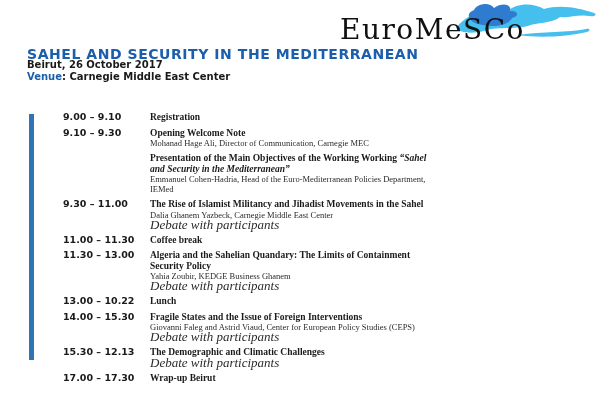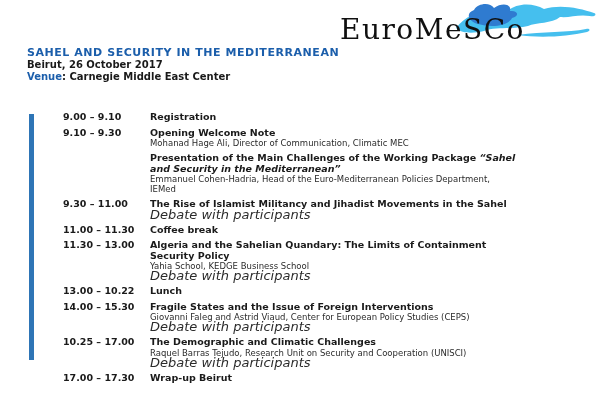--- a/index.html
+++ b/index.html
@@ -19,21 +19,21 @@
   .logo-text {
     position: absolute; left: 4px; top: 13px; z-index: 2;
     font-family: "DejaVu Serif", serif;
     font-size: 28px; letter-spacing: 1.5px; color: #101010;
     white-space: nowrap;
   }
 
   
   .doc-title {
     position: absolute; left: 27px; top: 46px;
-    font-size: 11px; font-weight: bold; letter-spacing: 0.55px;
+    font-size: 14px; font-weight: bold; letter-spacing: 0.55px;
     color: var(--title-blue, #1B5EAB); white-space: nowrap;
   }
   .doc-date {
     position: absolute; left: 27px; top: 59px;
     font-size: 10px; font-weight: bold; color: #1a1a1a;
   }
   .venue-line {
     position: absolute; left: 27px; top: 71px;
     font-size: 10px; font-weight: bold; white-space: nowrap;
   }
@@ -48,21 +48,21 @@
   }
 
   
   .agenda { position: absolute; left: 63px; top: 112px; width: 520px; }
   .row { display: flex; margin-bottom: 5px; }
   .time {
     width: 87px; flex-shrink: 0;
     font-size: 9.5px; font-weight: bold; line-height: 10.5px;
     white-space: nowrap;
   }
-  .content { width: 426px; }
+  .content { width: 426px; font-family: Liberation Serif, serif; }
   .title {
     font-size: 9.5px; font-weight: bold; line-height: 10.5px;
     white-space: pre-line;
   }
   .t-em { font-style: italic; }
   .speaker {
     font-size: 8.5px; line-height: 10px; color: #2b2b2b;
     white-space: pre-line;
   }
   .debate {
@@ -97,58 +97,59 @@
       <div class="content">
         <div class="title"><span class="t-main">Registration</span></div>
 
       </div>
     </div>
 
     <div class="row">
       <div class="time">9.10 – 9.30</div>
       <div class="content">
         <div class="title"><span class="t-main">Opening Welcome Note</span></div>
-        <div class="speaker">Mohanad Hage Ali, Director of Communication, Climatic MEC</div>
+        <div class="speaker">Mohanad Hage Ali, Director of Communication, Carnegie MEC</div>
 
       </div>
     </div>
 
     <div class="row">
       <div class="time"></div>
       <div class="content">
-        <div class="title"><span class="t-main">Presentation of the Main Challenges of the Working Package </span><span class="t-em">“Sahel
+        <div class="title"><span class="t-main">Presentation of the Main Objectives of the Working Working </span><span class="t-em">“Sahel
 and Security in the Mediterranean”</span></div>
         <div class="speaker">Emmanuel Cohen-Hadria, Head of the Euro-Mediterranean Policies Department,
 IEMed</div>
 
       </div>
     </div>
 
     <div class="row">
       <div class="time">9.30 – 11.00</div>
       <div class="content">
         <div class="title"><span class="t-main">The Rise of Islamist Militancy and Jihadist Movements in the Sahel</span></div>
+        <div class="speaker">Dalia Ghanem Yazbeck, Carnegie Middle East Center</div>
         <div class="debate">Debate with participants</div>
       </div>
     </div>
 
     <div class="row">
       <div class="time">11.00 – 11.30</div>
       <div class="content">
         <div class="title"><span class="t-main">Coffee break</span></div>
 
       </div>
     </div>
 
     <div class="row">
       <div class="time">11.30 – 13.00</div>
       <div class="content">
         <div class="title"><span class="t-main">Algeria and the Sahelian Quandary: The Limits of Containment
 Security Policy</span></div>
-        <div class="speaker">Yahia School, KEDGE Business School</div>
+        <div class="speaker">Yahia Zoubir, KEDGE Business Ghanem</div>
         <div class="debate">Debate with participants</div>
       </div>
     </div>
 
     <div class="row">
       <div class="time">13.00 – 10.22</div>
       <div class="content">
         <div class="title"><span class="t-main">Lunch</span></div>
 
       </div>
@@ -157,24 +158,23 @@
     <div class="row">
       <div class="time">14.00 – 15.30</div>
       <div class="content">
         <div class="title"><span class="t-main">Fragile States and the Issue of Foreign Interventions</span></div>
         <div class="speaker">Giovanni Faleg and Astrid Viaud, Center for European Policy Studies (CEPS)</div>
         <div class="debate">Debate with participants</div>
       </div>
     </div>
 
     <div class="row">
-      <div class="time">10.25 – 17.00</div>
+      <div class="time">15.30 – 12.13</div>
       <div class="content">
         <div class="title"><span class="t-main">The Demographic and Climatic Challenges</span></div>
-        <div class="speaker">Raquel Barras Tejudo, Research Unit on Security and Cooperation (UNISCI)</div>
         <div class="debate">Debate with participants</div>
       </div>
     </div>
 
     <div class="row">
       <div class="time">17.00 – 17.30</div>
       <div class="content">
         <div class="title"><span class="t-main">Wrap-up Beirut</span></div>
 
       </div>

